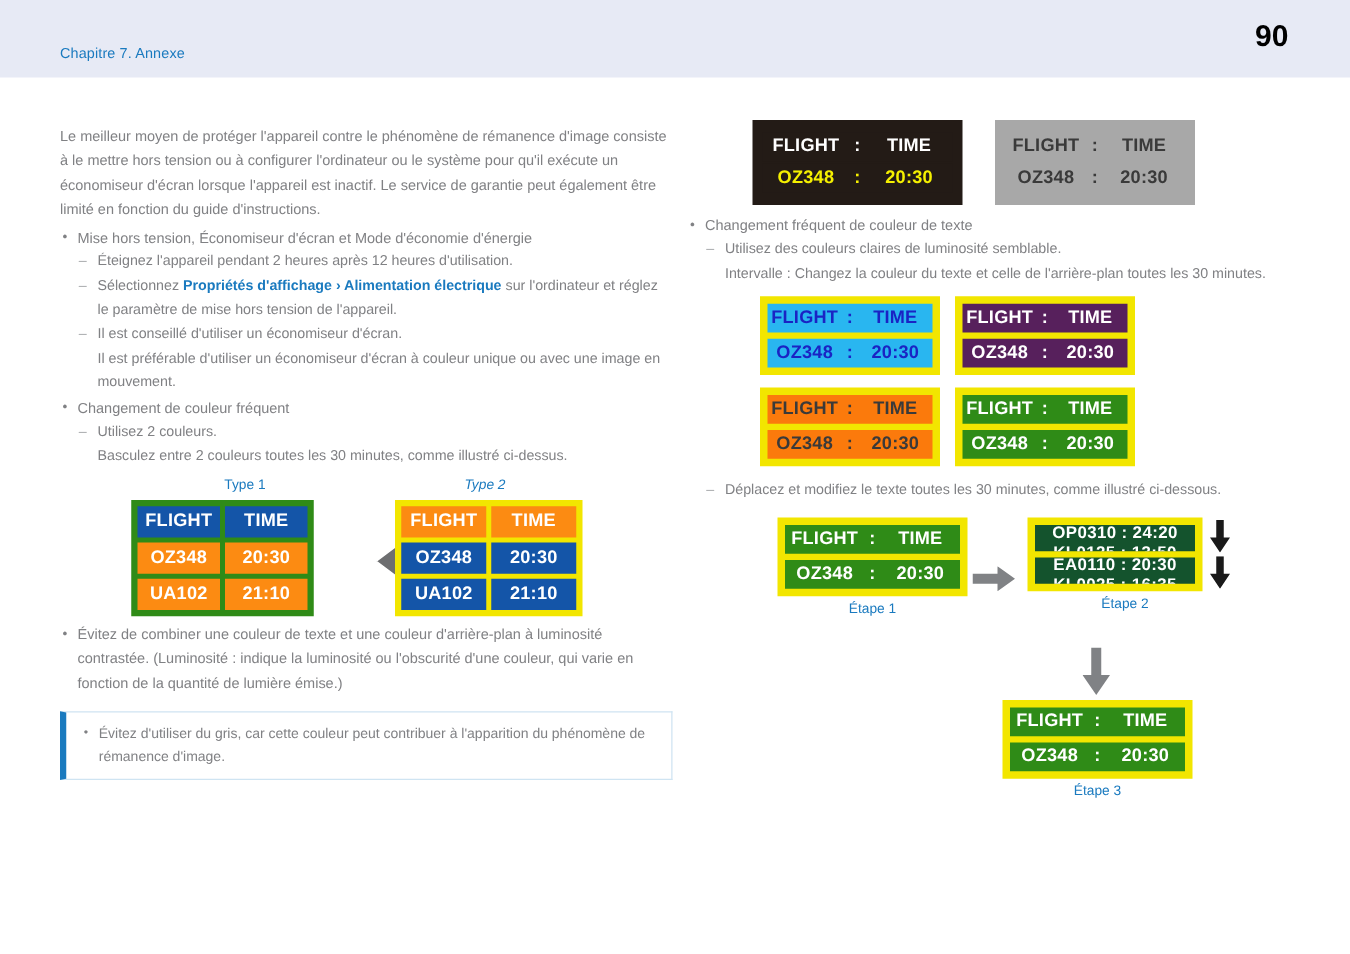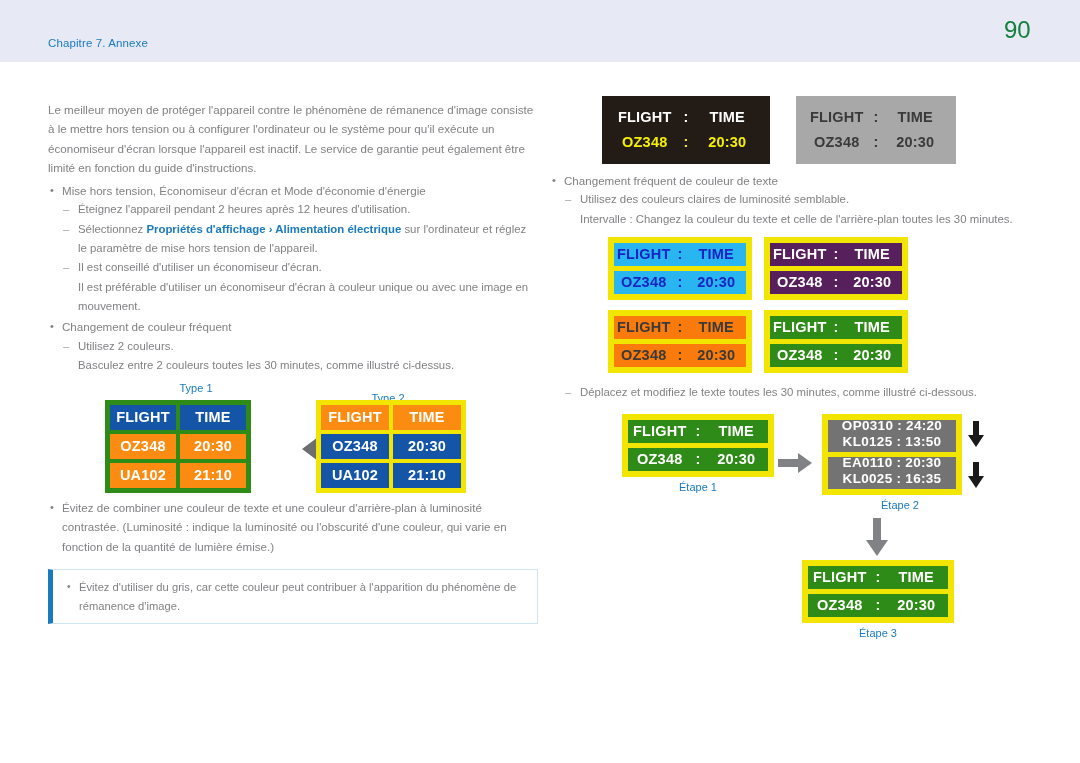--- a/index.html
+++ b/index.html
@@ -26,22 +26,22 @@
     left: 48px; top: 37px;
     font-size: 11.5px;
     color: #1a7abf;
     letter-spacing: 0.01em;
     white-space: nowrap;
   }
   #page-number {
     position: absolute;
     left: 1004px; top: 16px;
     font-size: 24px;
-    color: #15803d;
-    font-weight: 400;
+    color: #000000;
+    font-weight: 700;
   }
 
   
   #left-col {
     position: absolute;
     left: 48px; top: 100px;
     width: 490px;
   }
   #right-col {
     position: absolute;
@@ -199,22 +199,22 @@
     text-align: center;
   }
   .scrollboard {
     background: #f2e600;
     padding: 6px;
     box-sizing: border-box;
     display: grid;
     gap: 5px;
   }
   .scrollpane {
-    background: #737373;
-    height: 32px;
+    background: #14532d;
+    height: 21px;
     overflow: hidden;
     position: relative;
   }
   .scrollpane .sl {
     color: #ffffff;
     font-weight: bold;
     font-size: 13.5px;
     font-family: "Liberation Sans", sans-serif;
     white-space: nowrap;
     text-align: center;
@@ -265,21 +265,21 @@
         <li>
           <span class="b2">Utilisez 2 couleurs.</span>
           <span class="cont">Basculez entre 2 couleurs toutes les 30 minutes, comme illustré ci-dessus.</span>
         </li>
       </ul>
     </li>
   </ul>
 
   <div id="type-compare">
     <div class="type-label" style="left:78px; top:0;">Type 1</div>
-    <div class="type-label" style="left:270px; top:10px;">Type 2</div>
+    <div class="type-label" style="left:270px; top:0;font-style:italic;">Type 2</div>
 
     <div class="type-box" id="type1-box" style="left: 57px; top: 18px; width: 146px; background: rgb(47, 139, 23);">
         <div class="trow">
           <div class="cell" style="background: rgb(20, 85, 168); color: rgb(255, 255, 255);">FLIGHT</div>
           <div class="cell" style="background: rgb(20, 85, 168); color: rgb(255, 255, 255);">TIME</div>
         </div>
         <div class="trow">
           <div class="cell" style="background: rgb(252, 139, 18); color: rgb(255, 255, 255);">OZ348</div>
           <div class="cell" style="background: rgb(252, 139, 18); color: rgb(255, 255, 255);">20:30</div>
         </div>

